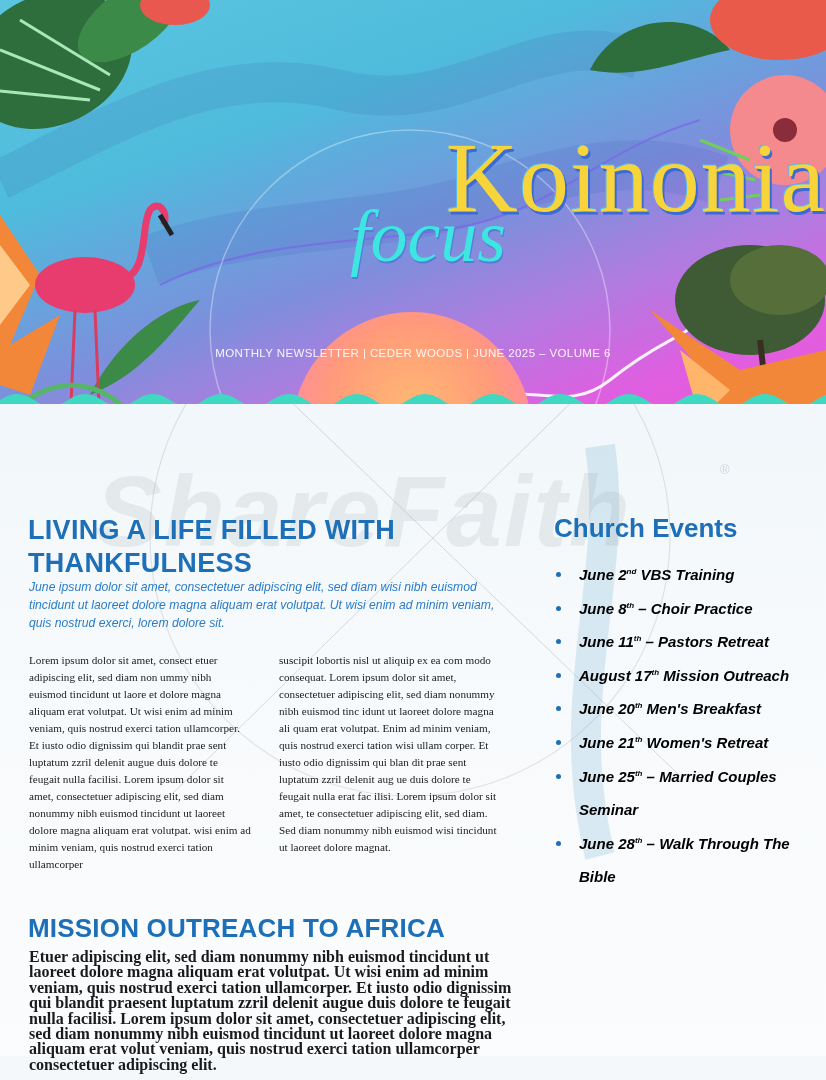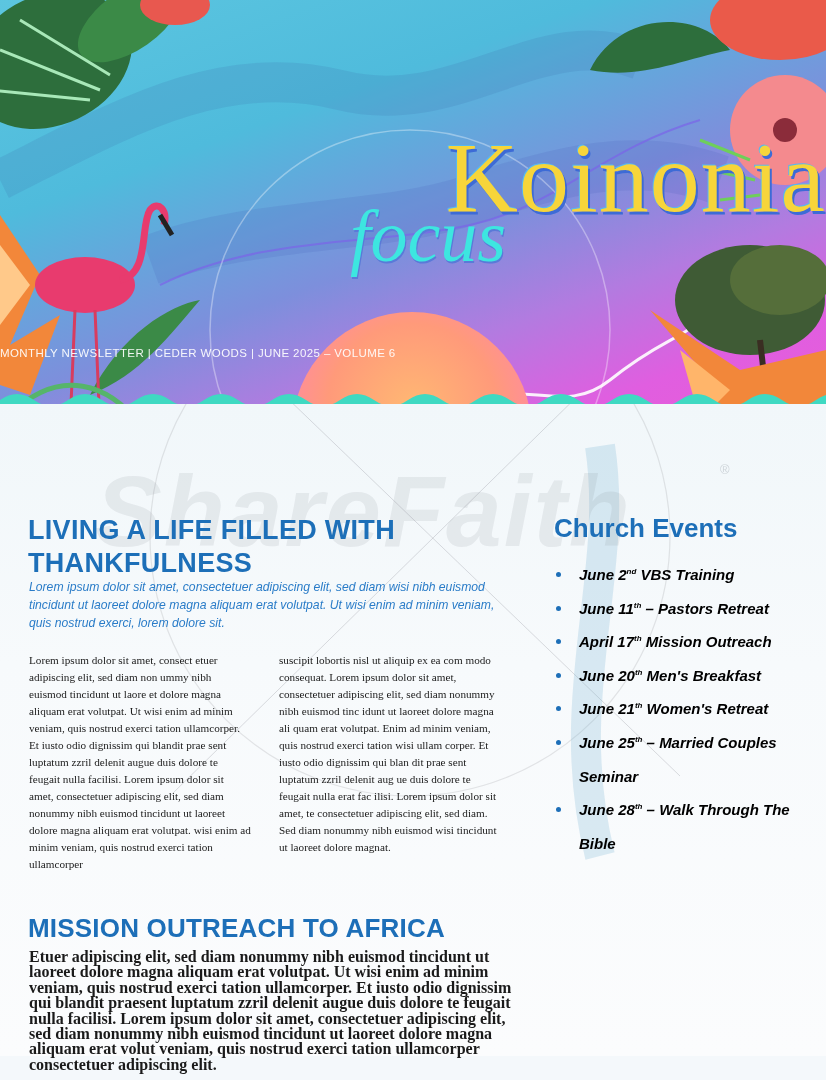--- a/index.html
+++ b/index.html
@@ -22,21 +22,21 @@
     font-family: Liberation Serif, serif; font-size: 100px; line-height: 100px; color: #f7d53a;
     text-shadow: 2px 3px 0 #3d6bd6, -1px -1px 0 #57b8f0;
     letter-spacing: 1px;
   }
   .title-sub {
     position: absolute; left: 0; width: 826px; top: 196px; text-align: center; padding-left: 30px;
     font-family: "Liberation Serif", serif; font-style: italic; font-size: 74px; line-height: 80px; color: #3de6e0;
     text-shadow: 1px 2px 0 #5a7ad8;
   }
   .tagline {
-    position: absolute; left: 0; width: 826px; top: 347px; 
+    position: absolute; left: 0; width: 826px; top: 347px; text-align: center;
     font-size: 11.5px; color: #ffffff; letter-spacing: 0.4px; opacity: 0.92;
   }
   .deco { position: absolute; }
 
   
   .page-body {
     position: absolute; left: 0; top: 404px; width: 826px; height: 652px;
     background: linear-gradient(180deg, #f1f7fa 0%, #f7fafc 40%, #fbfcfd 100%);
     overflow: hidden;
   }
@@ -145,29 +145,30 @@
     <line x1="150" y1="290" x2="680" y2="800" stroke="rgba(120,120,130,0.25)" stroke-width="1"></line>
     <line x1="700" y1="300" x2="170" y2="820" stroke="rgba(120,120,130,0.25)" stroke-width="1"></line>
     <circle cx="410" cy="560" r="260" stroke="rgba(120,120,130,0.18)" stroke-width="1.2" fill="none"></circle>
     <path d="M600 470 C620 600 560 720 600 880" stroke="rgba(120,180,210,0.25)" stroke-width="30" fill="none"></path>
   </svg>
   <div class="watermark">ShareFaith</div>
   <div class="watermark-reg">®</div>
 </div>
 
 <h2 class="art1-title">LIVING A LIFE FILLED WITH THANKFULNESS</h2>
-<p class="art1-intro">Lorem ipsum dolor sit amet, consectetuer adipiscing elit, sed diam wisi nibh euismod tincidunt ut laoreet dolore magna aliquam erat volutpat. Ut wisi enim ad minim veniam, quis nostrud exerci, lorem dolore sit.</p>
+<p class="art1-intro">June ipsum dolor sit amet, consectetuer adipiscing elit, sed diam wisi nibh euismod tincidunt ut laoreet dolore magna aliquam erat volutpat. Ut wisi enim ad minim veniam, quis nostrud exerci, lorem dolore sit.</p>
 <p class="col left">Lorem ipsum dolor sit amet, consect etuer adipiscing elit, sed diam non ummy nibh euismod tincidunt ut laore et dolore magna aliquam erat volutpat. Ut wisi enim ad minim veniam, quis nostrud exerci tation ullamcorper. Et iusto odio dignissim qui blandit prae sent luptatum zzril delenit augue duis dolore te feugait nulla facilisi. Lorem ipsum dolor sit amet, consectetuer adipiscing elit, sed diam nonummy nibh euismod tincidunt ut laoreet dolore magna aliquam erat volutpat.  wisi enim ad minim veniam, quis nostrud exerci tation ullamcorper</p>
 <p class="col right">suscipit lobortis nisl ut aliquip ex ea com modo consequat. Lorem ipsum dolor sit amet, consectetuer adipiscing elit, sed diam nonummy nibh euismod tinc idunt ut laoreet dolore magna ali quam erat volutpat. Enim ad minim veniam, quis nostrud exerci tation wisi ullam corper. Et iusto odio dignissim qui blan dit prae sent luptatum zzril delenit aug ue duis dolore te feugait nulla erat fac ilisi. Lorem ipsum dolor sit amet, te consectetuer adipiscing elit, sed diam. Sed diam nonummy nibh euismod wisi tincidunt ut laoreet dolore magnat.</p>
 
 <h2 class="art2-title">MISSION OUTREACH TO AFRICA</h2>
 <p class="art2-body">Etuer adipiscing elit, sed diam nonummy nibh euismod tincidunt ut laoreet dolore magna aliquam erat volutpat. Ut wisi enim ad minim veniam, quis nostrud exerci tation ullamcorper. Et iusto odio dignissim qui blandit praesent luptatum zzril delenit augue duis dolore te feugait nulla facilisi. Lorem ipsum dolor sit amet, consectetuer adipiscing elit, sed diam nonummy nibh euismod tincidunt ut laoreet dolore magna aliquam erat volut veniam, quis nostrud exerci tation ullamcorper consectetuer adipiscing elit.</p>
 
 <h2 class="events-title">Church Events</h2>
 <ul class="events-list">
   <li><span>June 2</span><sup>nd</sup><span> </span><span>VBS Training</span></li>
+  <li><span>June 8</span><sup>th</sup><span> – </span><span>Choir Practice</span></li>
   <li><span>June 11</span><sup>th</sup><span> – </span><span>Pastors Retreat</span></li>
-  <li><span>April 17</span><sup>th</sup><span>  </span><span>Mission Outreach</span></li>
+  <li><span>August 17</span><sup>th</sup><span>  </span><span>Mission Outreach</span></li>
   <li><span>June 20</span><sup>th</sup><span> </span><span>Men's Breakfast</span></li>
   <li><span>June 21</span><sup>th</sup><span> </span><span>Women's Retreat</span></li>
   <li><span>June 25</span><sup>th</sup><span> – </span><span>Married Couples Seminar</span></li>
   <li><span>June 28</span><sup>th</sup><span> – </span><span>Walk Through The Bible</span></li>
 </ul>
 
 </body></html>

